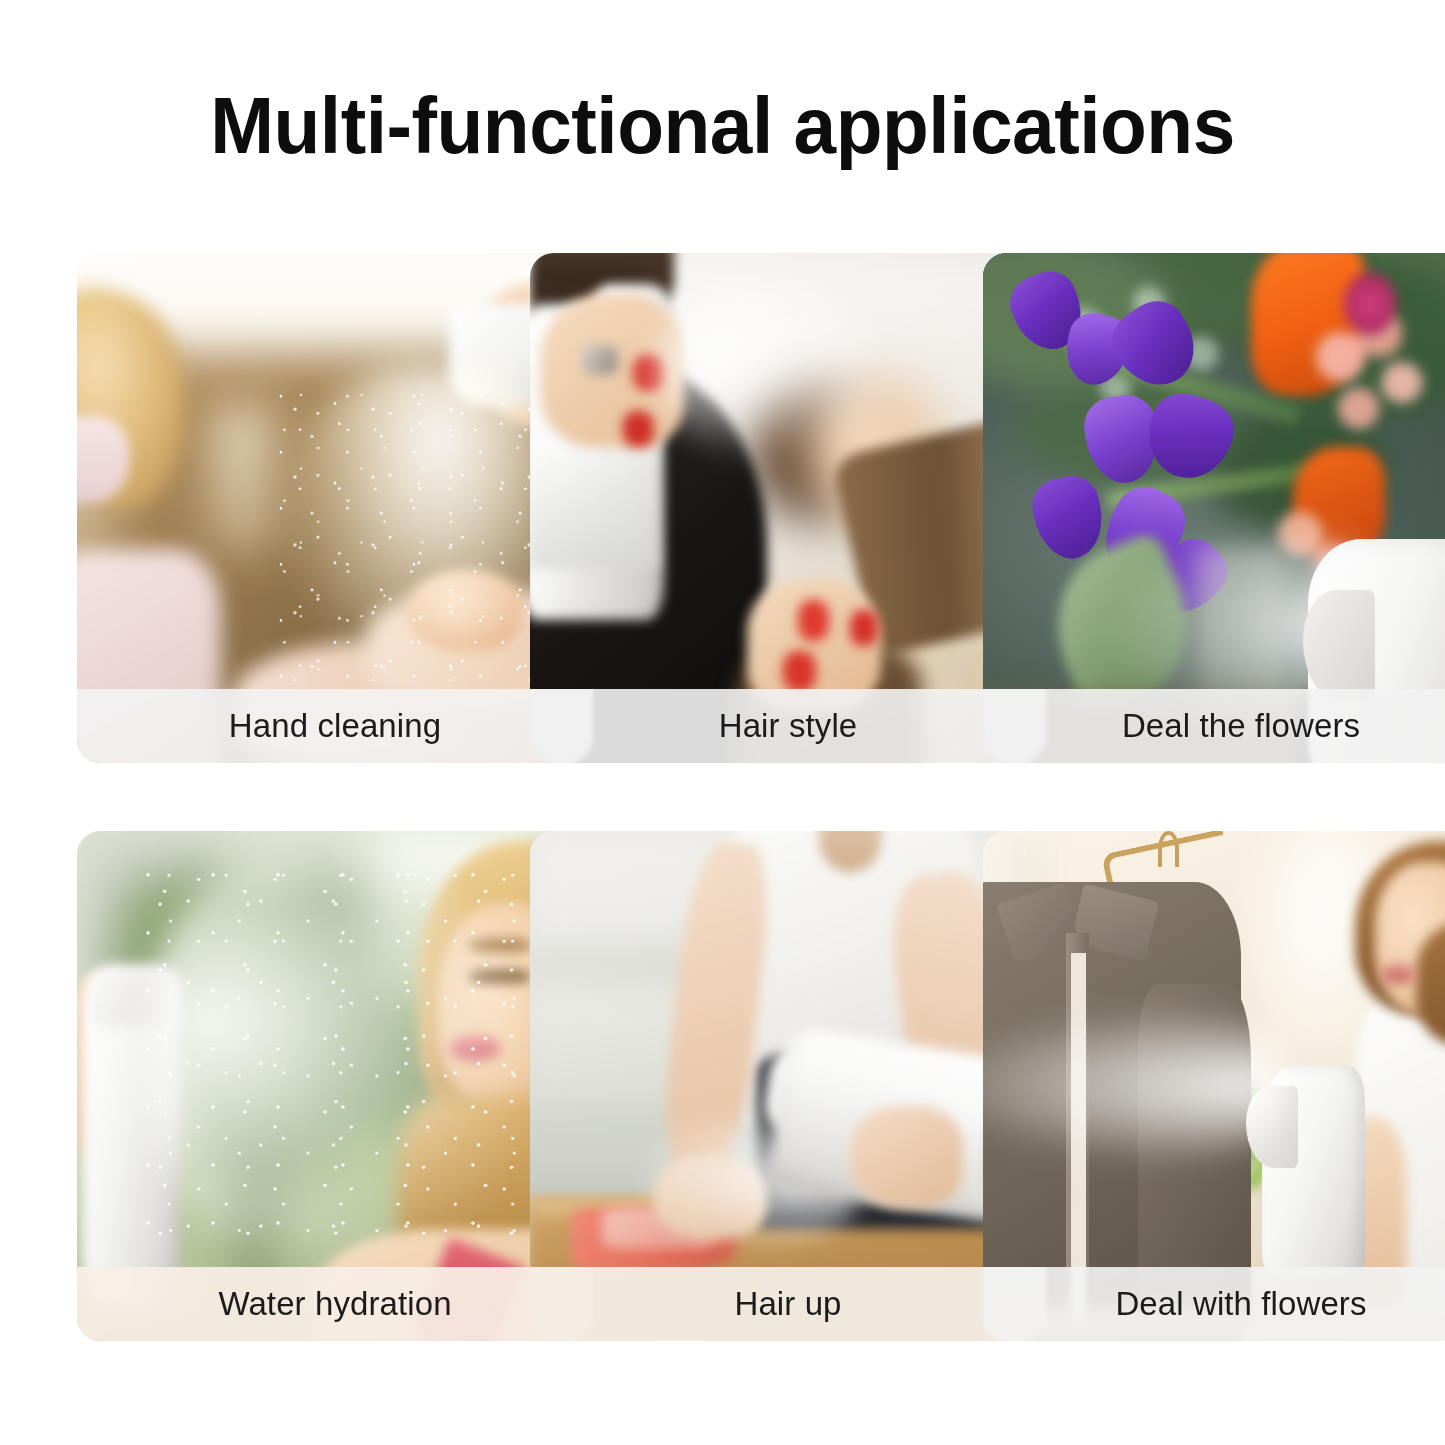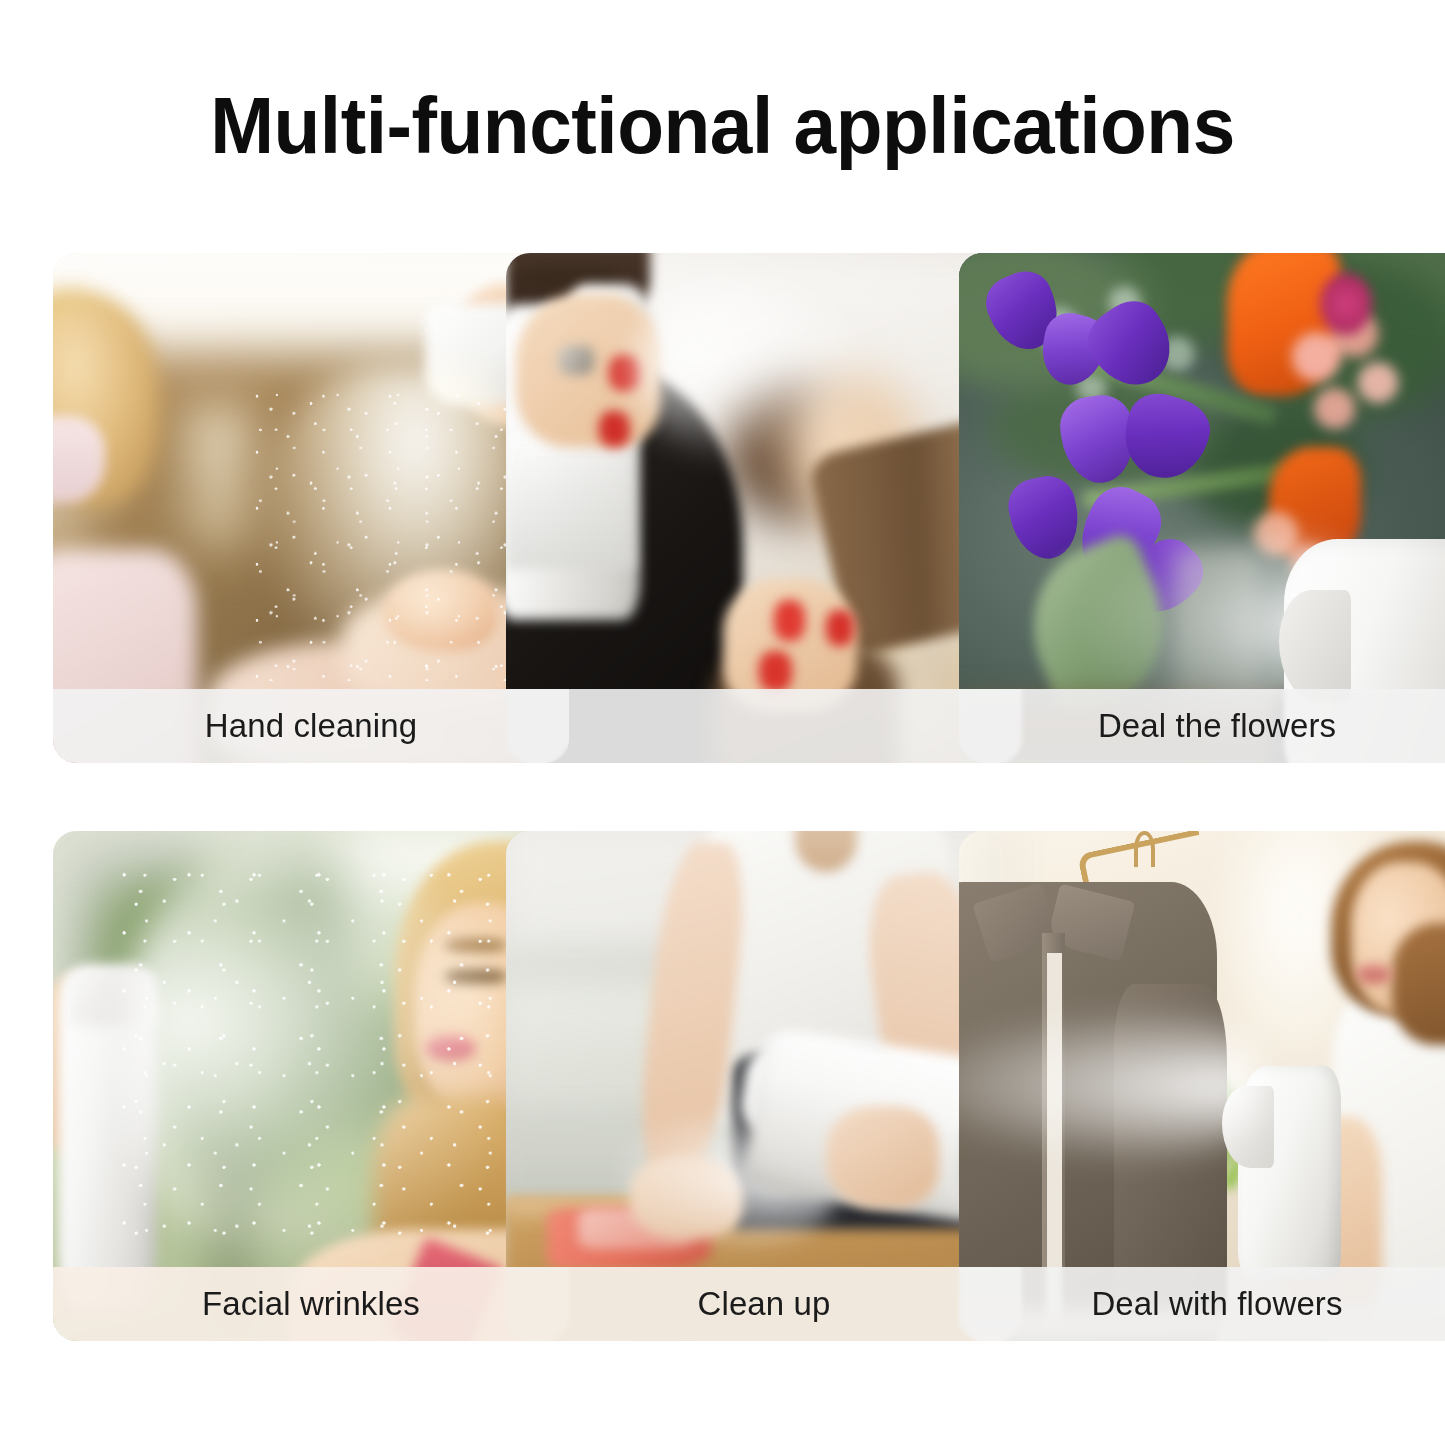--- a/index.html
+++ b/index.html
@@ -44,20 +44,21 @@
     column-gap:20px;
     row-gap:68px;
   }
 
   .cell {
     position:relative;
     width:516px; height:510px;
     border-radius:24px;
     overflow:hidden;
     background:#eceae7;
+    margin-left:24px;
   }
 
   .photo {
     position:absolute;
     inset:0;
     overflow:hidden;
   }
 
   
   .caption {
@@ -559,20 +560,21 @@
         <div class="lyr c2-ring blur6"></div>
         <div class="lyr c2-nail1 blur6"></div>
         <div class="lyr c2-nail2 blur6"></div>
         <div class="lyr c2-hand2 blur6"></div>
         <div class="lyr c2-n3 blur6"></div>
         <div class="lyr c2-n4 blur6"></div>
         <div class="lyr c2-n5 blur6"></div>
         <div class="lyr c2-mist blur16"></div>
       </div>
       <div class="cap-veil veil-grey"></div>
+      <div class="caption">Hair style</div>
     </div>
 
     <div class="cell">
       <div class="photo c3">
         <div class="lyr c3-bg"></div>
         <div class="lyr c3-leafmass blur10"></div>
         <div class="lyr c3-euc blur6"></div>
         <div class="lyr c3-orange1 blur6"></div>
         <div class="lyr c3-pinkA blur6"></div>
         <div class="lyr c3-magenta blur6"></div>
@@ -615,21 +617,21 @@
         <div class="lyr c4-hairlong blur10"></div>
         <div class="lyr c4-shoulder blur6"></div>
         <div class="lyr c4-strap blur6"></div>
         <div class="lyr c4-hand blur6"></div>
         <div class="lyr c4-bottle blur6"></div>
         <div class="lyr c4-btop blur6"></div>
         <div class="lyr c4-mist blur16"></div>
         <div class="lyr c4-spark"></div>
       </div>
       <div class="cap-veil veil-warm"></div>
-      <div class="caption">Facial wrinkles</div>
+      <div class="caption">Water hydration</div>
     </div>
 
     <div class="cell">
       <div class="photo c5">
         <div class="lyr c5-wall blur16"></div>
         <div class="lyr c5-sofa blur16"></div>
         <div class="lyr c5-cush blur16"></div>
         <div class="lyr c5-seat blur16"></div>
         <div class="lyr c5-table blur6"></div>
         <div class="lyr c5-tabletop blur6"></div>
@@ -641,21 +643,21 @@
         <div class="lyr c5-cloth blur6"></div>
         <div class="lyr c5-clothlt blur6"></div>
         <div class="lyr c5-handL blur6"></div>
         <div class="lyr c5-mist blur10"></div>
         <div class="lyr c5-nozzle blur6"></div>
         <div class="lyr c5-bottle blur6"></div>
         <div class="lyr c5-cap blur6"></div>
         <div class="lyr c5-handR blur6"></div>
       </div>
       <div class="cap-veil veil-cream"></div>
-      <div class="caption">Clean up</div>
+      <div class="caption">Hair up</div>
     </div>
 
     <div class="cell">
       <div class="photo c6">
         <div class="lyr c6-wall"></div>
         <div class="lyr c6-curtain blur16"></div>
         <div class="lyr c6-light blur24"></div>
         <div class="lyr c6-palm2 blur10"></div>
         <div class="lyr c6-palm blur6"></div>
         <div class="lyr c6-palm3 blur6"></div>

